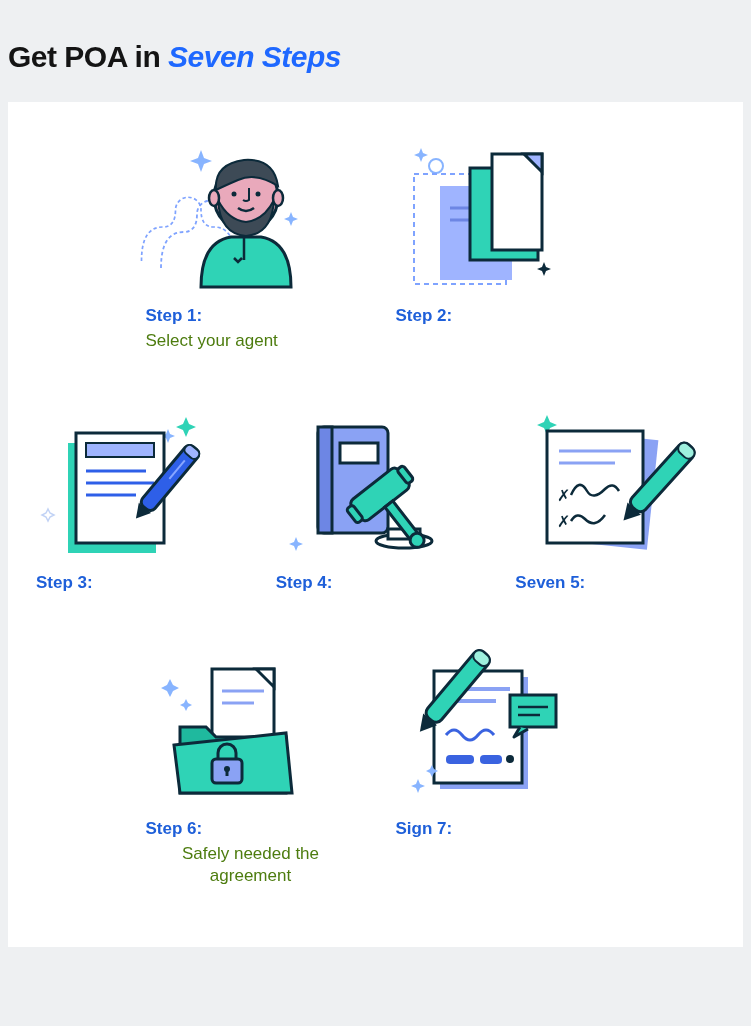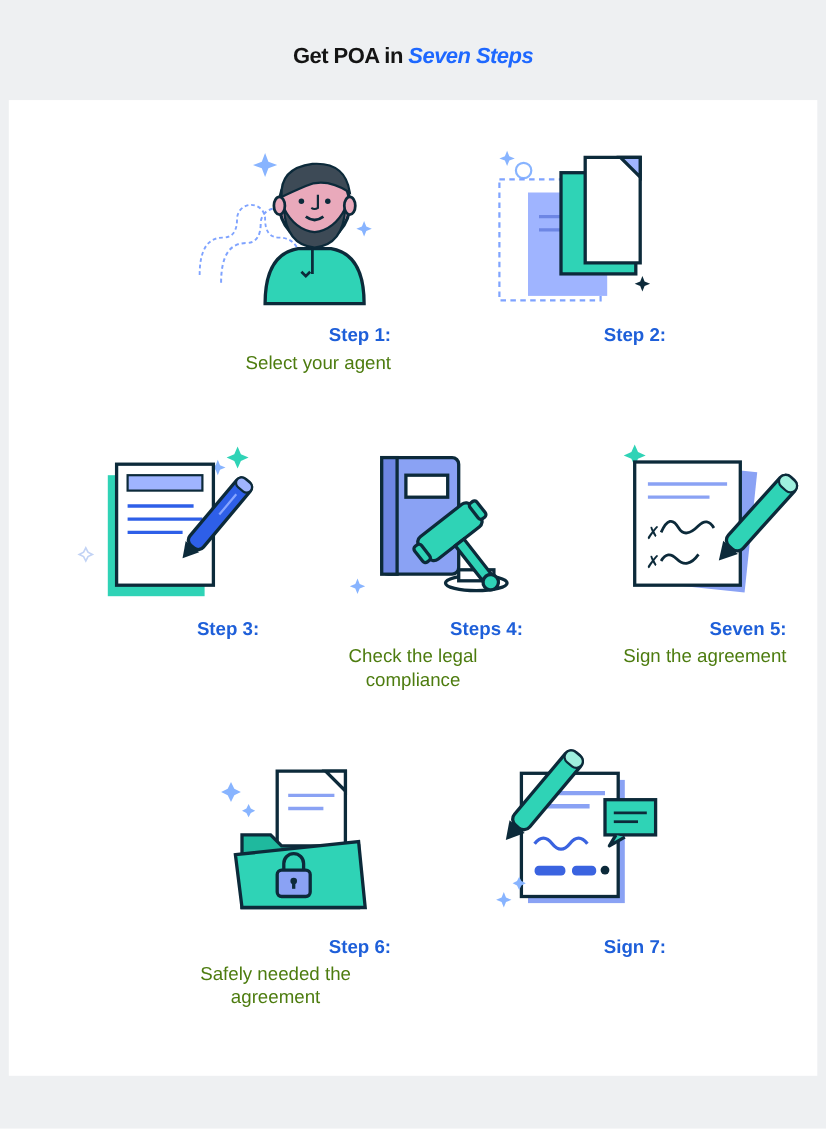--- a/index.html
+++ b/index.html
@@ -4,22 +4,21 @@
 <style>
   * { box-sizing: border-box; margin: 0; padding: 0; }
   body {
     font-family: -apple-system, BlinkMacSystemFont, "Segoe UI", Arial, sans-serif;
     background: #eef0f2;
     width: 751px;
     height: 1026px;
     padding: 18px 8px 8px 8px;
   }
   .title {
-    text-align: center;
-    font-size: 20px;
+    font-size: 30px;
     font-weight: 800;
     color: #141414;
     margin: 22px 0 28px 0;
     letter-spacing: -0.5px;
   }
   .title .accent {
     color: #1e68ff;
     font-style: italic;
   }
   .card {
@@ -31,21 +30,21 @@
     display: flex;
     justify-content: center;
     gap: 40px;
     margin-bottom: 58px;
   }
   .row:last-child { margin-bottom: 11px; }
   .cell {
     width: 210px;
     display: flex;
     flex-direction: column;
-    align-items: flex-end;
+    align-items: flex-start;
     text-align: center;
   }
   .ico {
     width: 170px;
     height: 150px;
     display: flex;
     align-items: center;
     justify-content: center;
     margin-bottom: 14px;
   }
@@ -168,22 +167,21 @@
 
           <g transform="rotate(-38 95 95)">
             <rect x="78" y="80" width="60" height="26" rx="6" fill="#2fd3b6" stroke="#0c2a3a" stroke-width="3"></rect>
             <rect x="72" y="84" width="8" height="18" rx="3" fill="#2fd3b6" stroke="#0c2a3a" stroke-width="3"></rect>
             <rect x="136" y="84" width="8" height="18" rx="3" fill="#2fd3b6" stroke="#0c2a3a" stroke-width="3"></rect>
             <rect x="104" y="106" width="10" height="44" fill="#2fd3b6" stroke="#0c2a3a" stroke-width="3"></rect>
             <circle cx="109" cy="152" r="7" fill="#2fd3b6" stroke="#0c2a3a" stroke-width="3"></circle>
           </g>
         </svg>
       </div>
-      <div class="step-label">Steps 4:</div>
-      <div class="step-desc">Check the legal compliance</div>
+      <div class="step-label">Step 4:</div>
     </div>
 
     <div class="cell">
       <div class="ico">
         <svg viewBox="0 0 170 150">
           <path d="M32 6 l3 7 l7 3 l-7 3 l-3 7 l-3 -7 l-7 -3 l7 -3 z" fill="#2fd3b6"></path>
           <path d="M50 22 l2 4 l4 2 l-4 2 l-2 4 l-2 -4 l-4 -2 l4 -2 z" fill="#2fd3b6"></path>
           <rect x="42" y="26" width="96" height="110" fill="#8aa2f4" transform="rotate(6 90 80)"></rect>
           <rect x="32" y="22" width="96" height="112" fill="#ffffff" stroke="#0c2a3a" stroke-width="3"></rect>
           <line x1="44" y1="42" x2="116" y2="42" stroke="#8aa2f4" stroke-width="3"></line>
@@ -195,21 +193,20 @@
           <path d="M56 112 q6 -10 14 -2 q10 10 20 -4" stroke="#0c2a3a" stroke-width="2.5" fill="none"></path>
 
           <g transform="rotate(42 140 78)">
             <rect x="130" y="24" width="18" height="84" rx="7" fill="#2fd3b6" stroke="#0c2a3a" stroke-width="3"></rect>
             <path d="M130 108 L148 108 L139 124 Z" fill="#0c2a3a"></path>
             <rect x="130" y="24" width="18" height="12" rx="6" fill="#9ef0de" stroke="#0c2a3a" stroke-width="2"></rect>
           </g>
         </svg>
       </div>
       <div class="step-label">Seven 5:</div>
-      <div class="step-desc">Sign the agreement</div>
     </div>
   </div>
 
   <div class="row">
     <div class="cell">
       <div class="ico">
         <svg viewBox="0 0 170 150">
           <path d="M24 24 l3 6 l6 3 l-6 3 l-3 6 l-3 -6 l-6 -3 l6 -3 z" fill="#88b4ff"></path>
           <path d="M40 44 l2 4 l4 2 l-4 2 l-2 4 l-2 -4 l-4 -2 l4 -2 z" fill="#88b4ff"></path>
 

